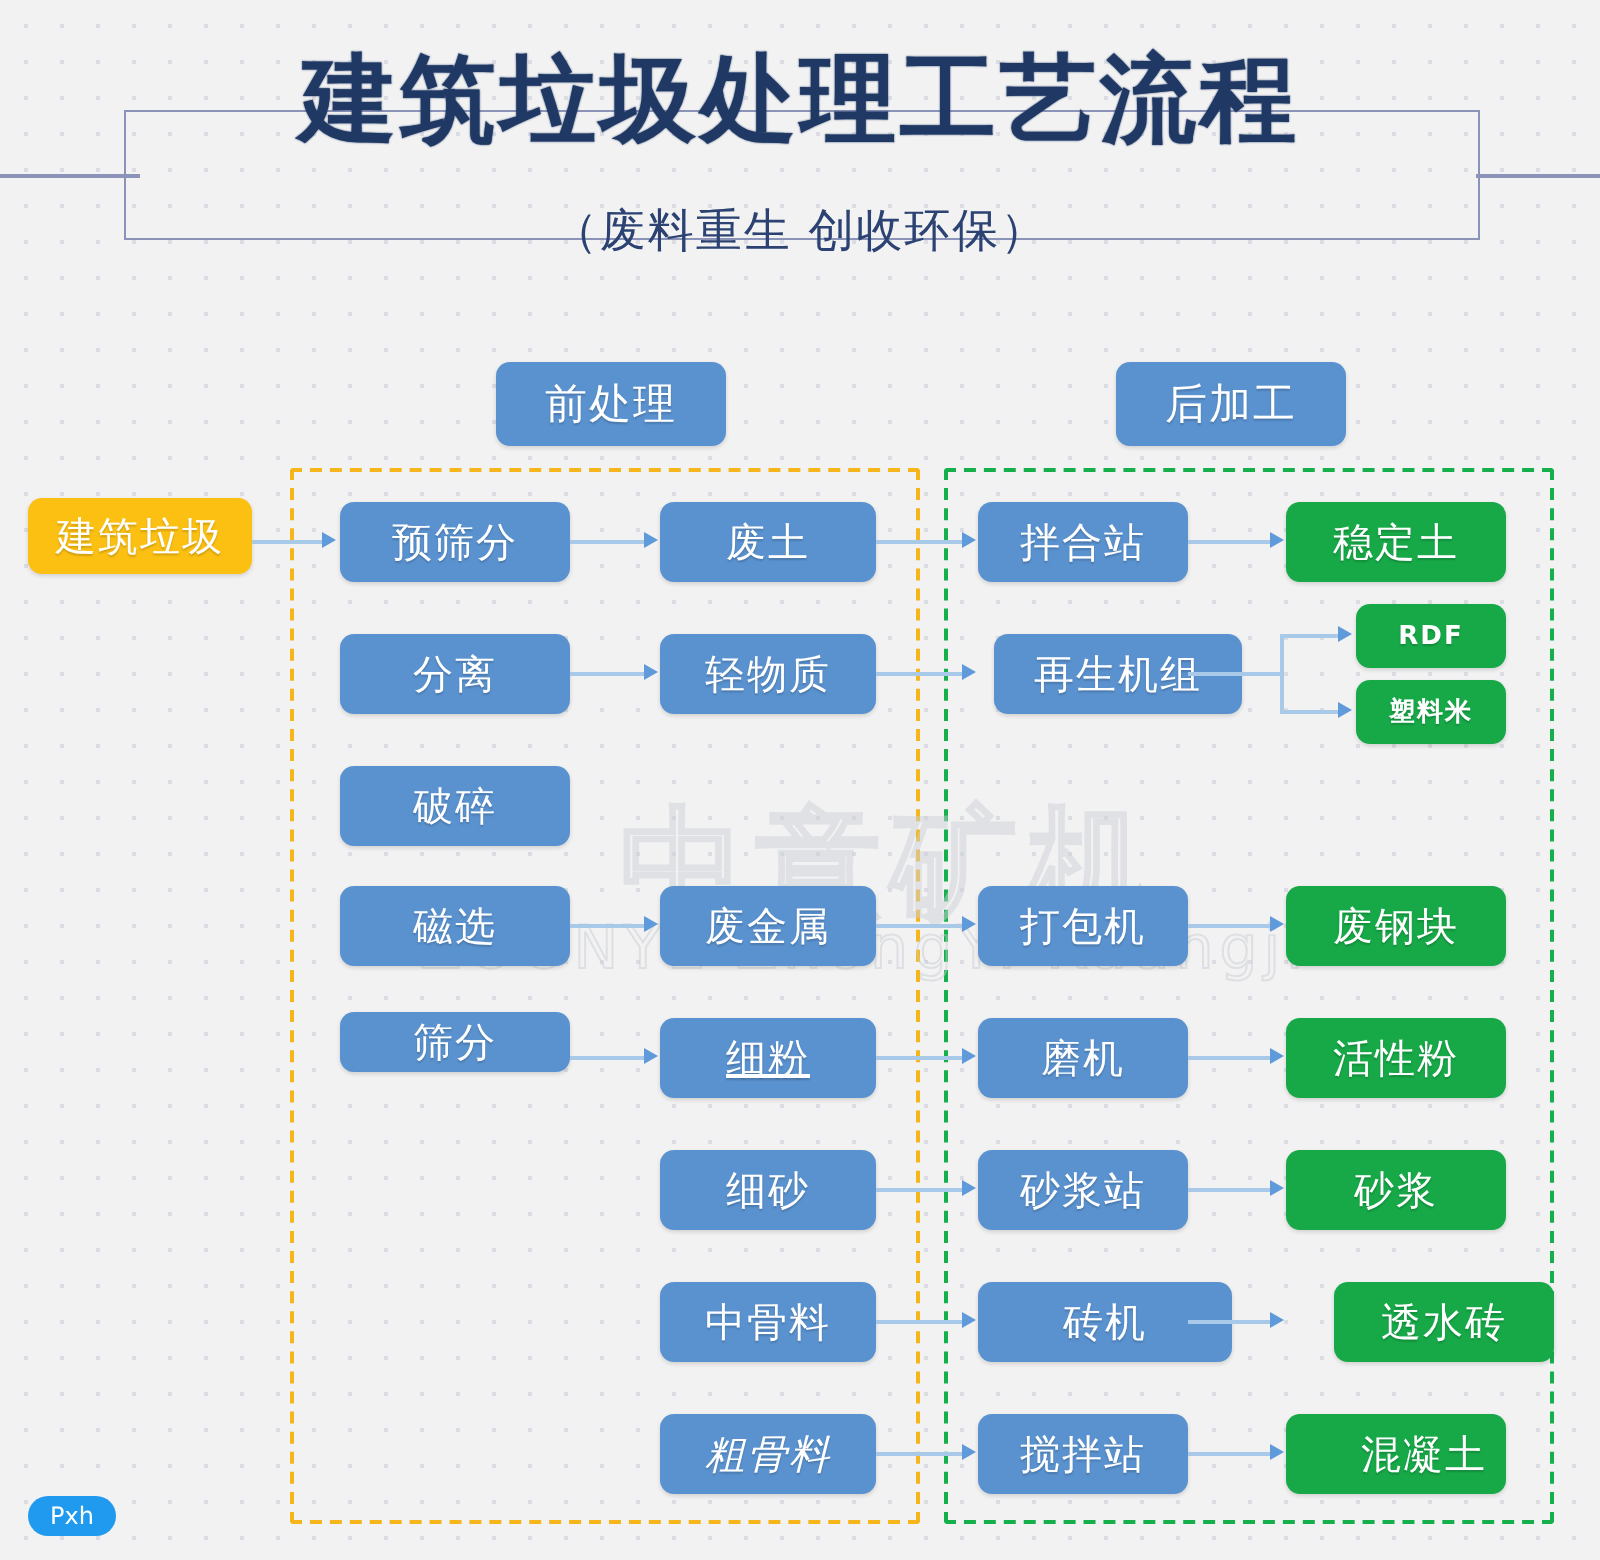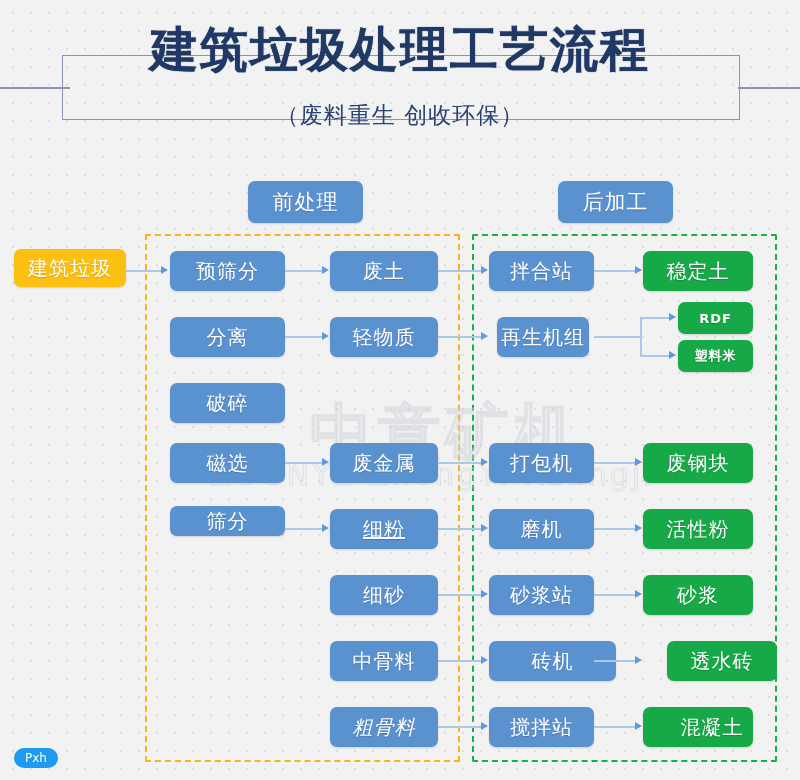--- a/index.html
+++ b/index.html
@@ -114,21 +114,21 @@
 
 <div class="box blue" style="left:330px;top:251px;width:108px;height:40px;">废土</div>
 <div class="box blue" style="left:330px;top:317px;width:108px;height:40px;">轻物质</div>
 <div class="box blue" style="left:330px;top:443px;width:108px;height:40px;">废金属</div>
 <div class="box blue" style="left:330px;top:509px;width:108px;height:40px;text-decoration:underline;">细粉</div>
 <div class="box blue" style="left:330px;top:575px;width:108px;height:40px;text-align:center;">细砂</div>
 <div class="box blue" style="left:330px;top:641px;width:108px;height:40px;">中骨料</div>
 <div class="box blue" style="left:330px;top:707px;width:108px;height:40px;font-style:italic;">粗骨料</div>
 
 <div class="box blue" style="left:489px;top:251px;width:105px;height:40px;">拌合站</div>
-<div class="box blue" style="left:497px;top:317px;width:92px;height:40px;">再生机组</div>
+<div class="box blue" style="left:497px;top:317px;width:124px;height:40px;">再生机组</div>
 <div class="box blue" style="left:489px;top:443px;width:105px;height:40px;">打包机</div>
 <div class="box blue" style="left:489px;top:509px;width:105px;height:40px;">磨机</div>
 <div class="box blue" style="left:489px;top:575px;width:105px;height:40px;">砂浆站</div>
 <div class="box blue" style="left:489px;top:641px;width:127px;height:40px;">砖机</div>
 <div class="box blue" style="left:489px;top:707px;width:105px;height:40px;">搅拌站</div>
 
 <div class="box green" style="left:643px;top:251px;width:110px;height:40px;">稳定土</div>
 <div class="box green small" style="left:678px;top:302px;width:75px;height:32px;">RDF</div>
 <div class="box green small" style="left:678px;top:340px;width:75px;height:32px;">塑料米</div>
 <div class="box green" style="left:643px;top:443px;width:110px;height:40px;">废钢块</div>

